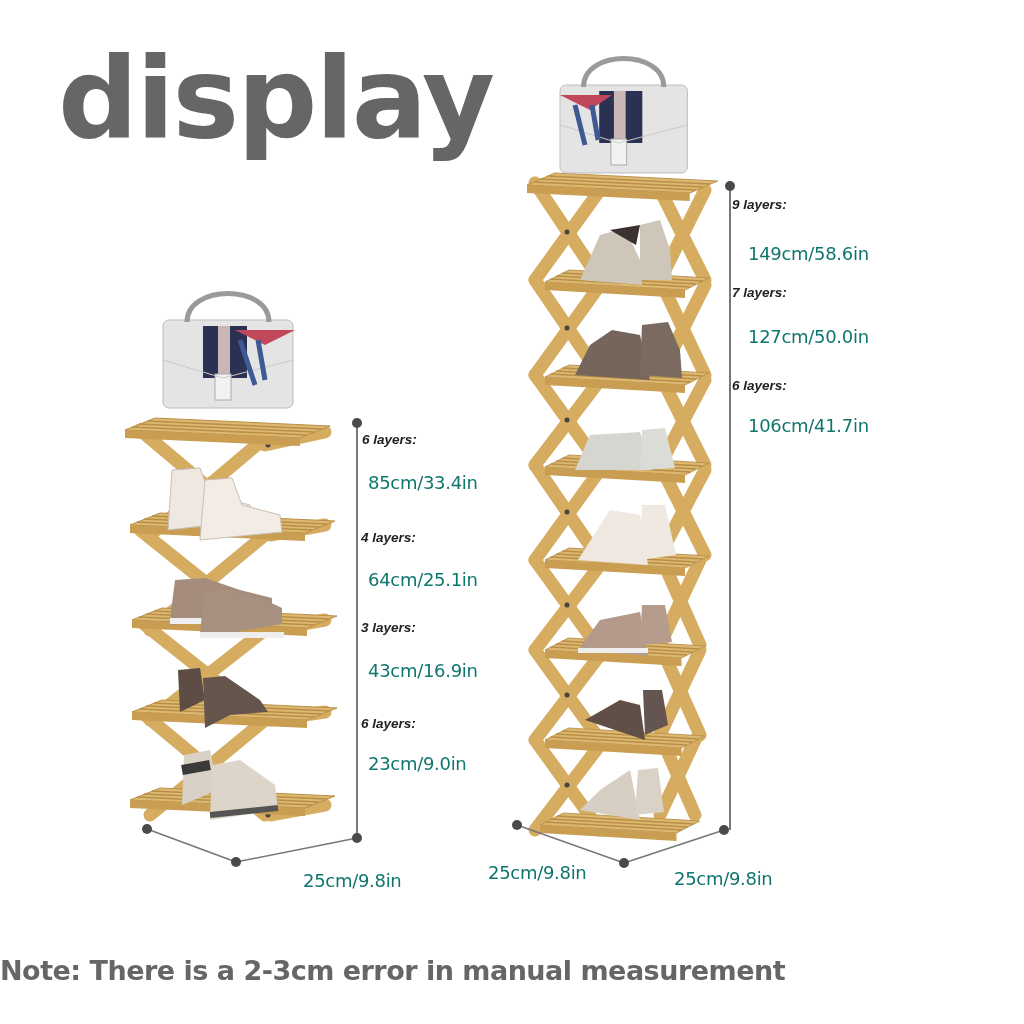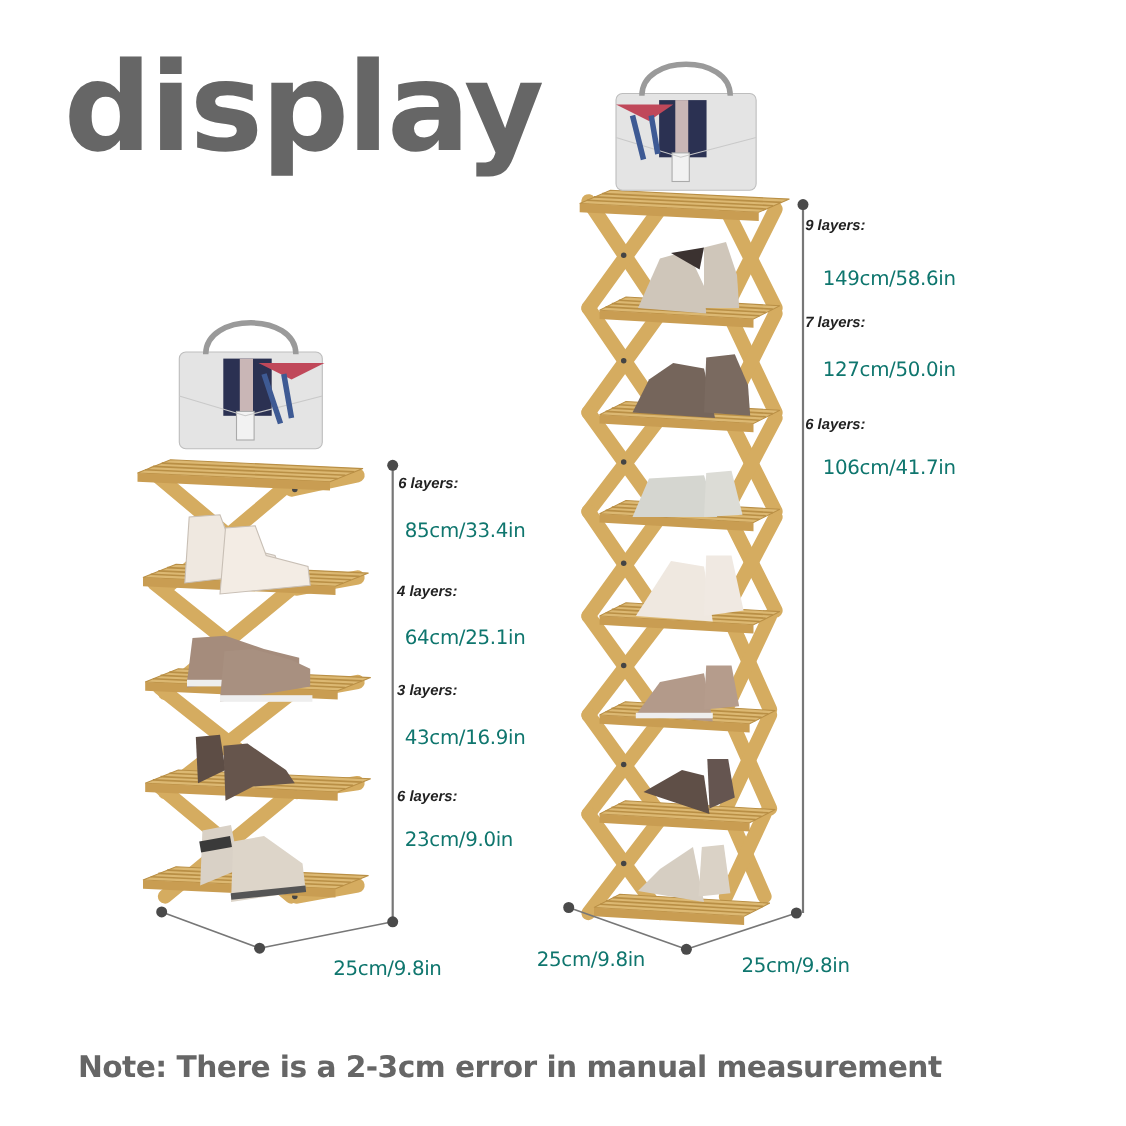--- a/index.html
+++ b/index.html
@@ -4,21 +4,21 @@
 <style>
   html, body { margin: 0; padding: 0; background: #ffffff; }
   body { width: 1024px; height: 1024px; position: relative; overflow: hidden;
          font-family: "DejaVu Sans", "Liberation Sans", sans-serif; color: #222; }
   .abs { position: absolute; }
   .title { left: 58px; top: 42px; font-family: "DejaVu Sans", sans-serif; font-weight: bold;
            font-size: 112px; letter-spacing: -2px; color: #666666; line-height: 1; }
   .layer-label { font-family: "Liberation Sans", sans-serif; font-style: italic; font-weight: bold;
                  font-size: 13.5px; color: #222; white-space: nowrap; }
   .measure { font-family: "DejaVu Sans", sans-serif; font-size: 18px; color: #0f766e; white-space: nowrap; letter-spacing: -0.3px; }
-  .note { left: 0; width: 856px; top: 955px; text-align: right; font-family: "DejaVu Sans", sans-serif;
+  .note { left: 0; width: 856px; top: 955px; text-align: left; font-family: "DejaVu Sans", sans-serif;
           font-weight: bold; font-size: 27px; color: #666666; letter-spacing: -0.5px; white-space: nowrap; }
   svg { position: absolute; left: 0; top: 0; }
 </style>
 </head>
 <body>
 
 <div class="abs title">display</div>
 
 <svg width="1024" height="1024" viewBox="0 0 1024 1024">
   <defs>

